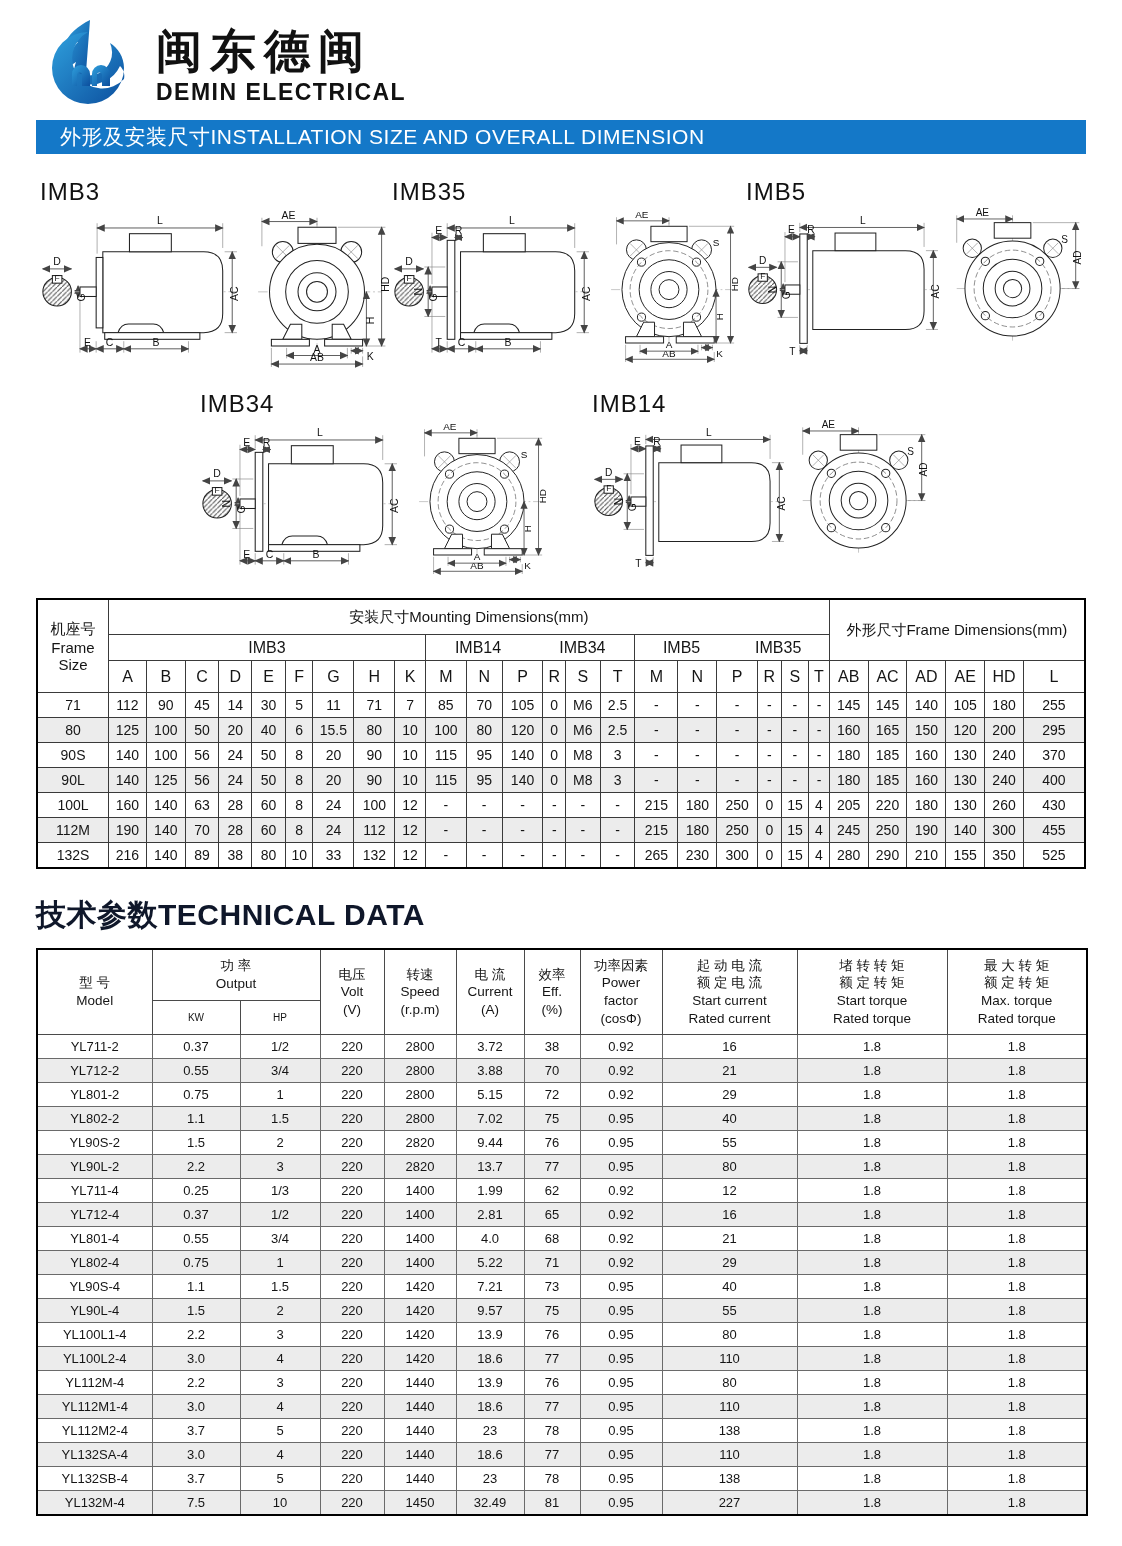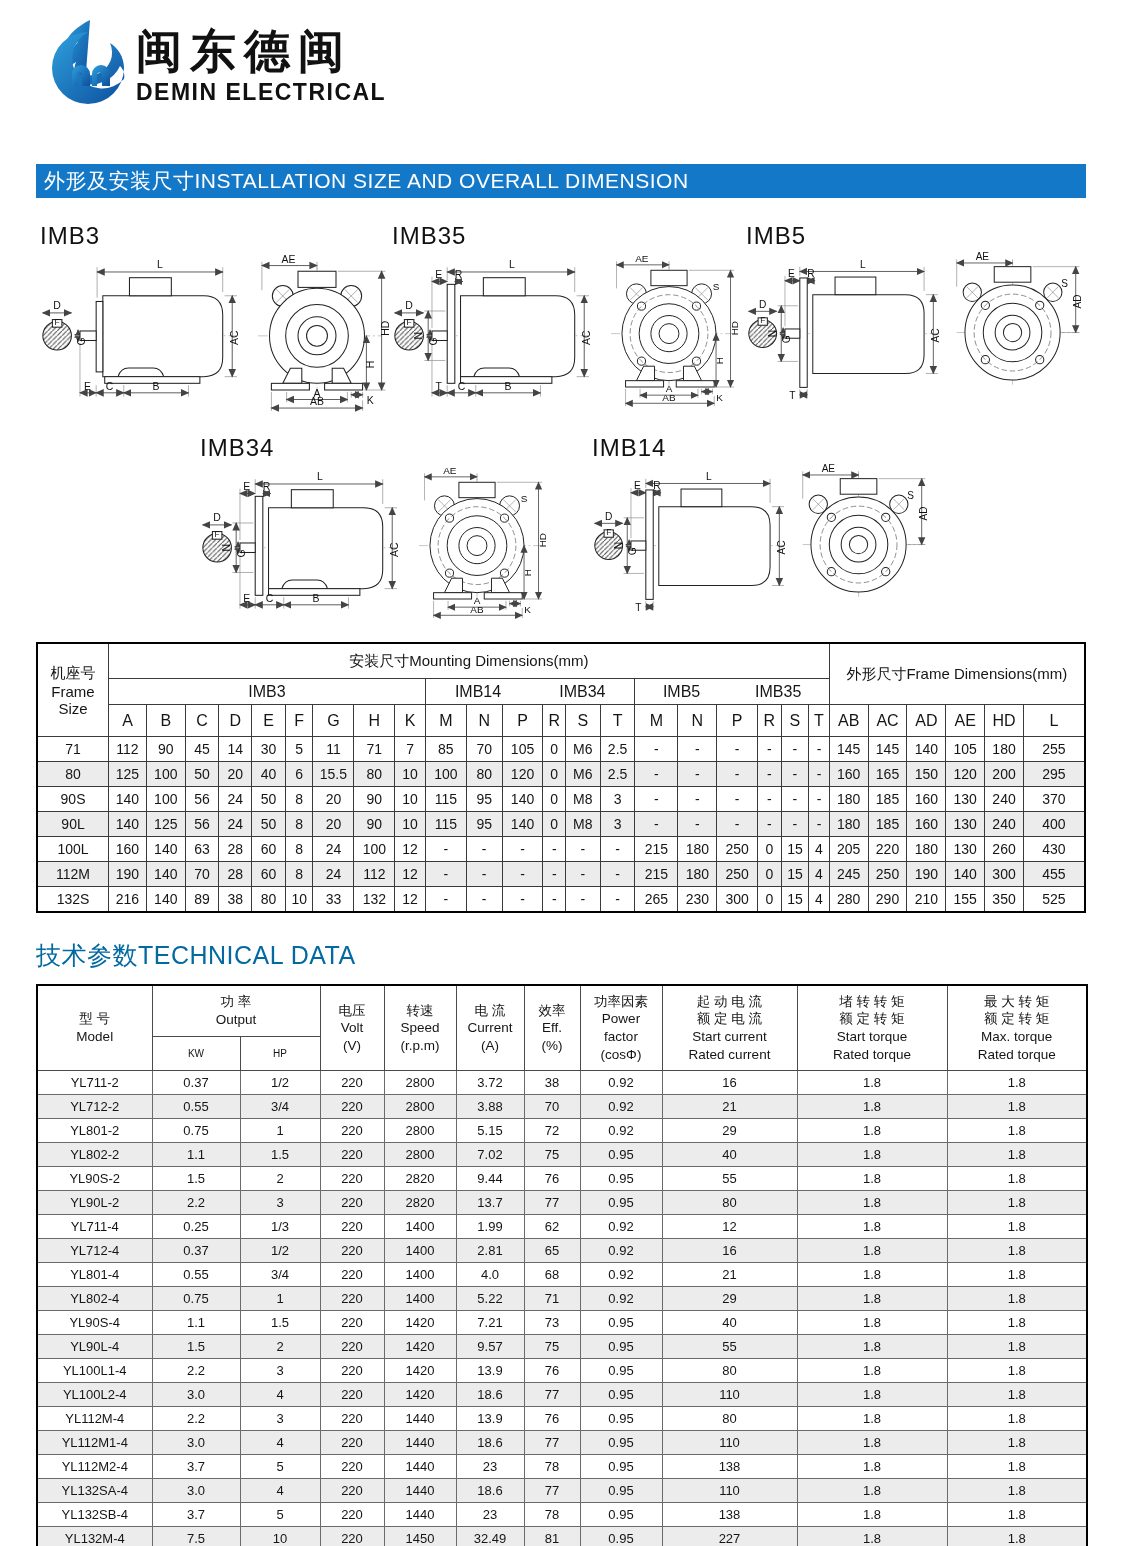--- a/index.html
+++ b/index.html
@@ -1,27 +1,27 @@
 <!DOCTYPE html>
 <html><head>
 <meta charset="utf-8">
 <style>
   html,body{margin:0;padding:0;background:#ffffff;}
   body{width:1122px;font-family:"Liberation Sans","DejaVu Sans",sans-serif;color:#151515;}
   .page{width:1122px;height:1546px;box-sizing:border-box;padding:0 36px;overflow:hidden;position:relative;background:#fff;}
 
   
-  .logo-row{display:flex;align-items:center;gap:4px;margin-top:12px;height:108px;}
+  .logo-row{display:flex;align-items:center;gap:24px;margin-top:12px;height:108px;}
   .brand-text{display:flex;flex-direction:column;justify-content:center;}
   .brand-cn{font-size:46px;font-weight:700;letter-spacing:8px;color:#111;line-height:1.1;}
   .brand-en{font-size:23px;font-weight:700;letter-spacing:1.5px;color:#111;margin-top:2px;}
 
   
-  .bar{margin-top:44px;height:34px;background:#1478c8;color:#fff;font-size:21px;
-       line-height:34px;padding-left:8px;letter-spacing:.5px;}
+  .bar{height:34px;background:#1478c8;color:#fff;font-size:21px;
+       line-height:34px;padding-left:24px;letter-spacing:.5px;}
 
   
   .diagrams{position:relative;height:404px;margin-top:24px;}
   .dia-group{position:absolute;}
   .dia-title{font-size:24px;color:#111;margin:0 0 2px 4px;letter-spacing:1px;}
   .dia-drawings{display:flex;align-items:flex-start;}
   .dia-drawings svg{display:block;}
   .s{fill:#fff;stroke:#222;stroke-width:1.1;}
   .o{fill:none;stroke:#222;stroke-width:1.1;}
   .d{stroke:#444;stroke-width:.9;marker-start:url(#arr);marker-end:url(#arr);}
@@ -38,21 +38,21 @@
   .dim-table thead tr:nth-child(1) th{height:34px;font-size:15px;}
   .dim-table thead tr:nth-child(2) th{height:25px;font-size:16px;}
   .dim-table thead tr:nth-child(3) th{height:31px;font-size:16px;}
   .dim-table tbody td{height:24px;font-size:14px;}
   .dim-table .fs{font-size:14px;}
   .pre{white-space:pre-line;}
   .dual{padding:0 !important;}
   .dual .dual-in{display:flex;justify-content:space-around;}
   tr.alt{background:#ececec;}
 
-  .tech-heading{font-size:25px;color:#0369a1;margin:26px 0 0 0;font-weight:400;letter-spacing:.5px;}
+  .tech-heading{font-size:30px;color:#0f172a;margin:26px 0 0 0;font-weight:700;letter-spacing:.5px;}
   .tech-table{margin-top:12px;border:2px solid #000;}
   .tech-table th,.tech-table td{border:1px solid #4a4a4a;text-align:center;vertical-align:middle;
      font-weight:400;padding:0 1px;overflow:hidden;}
   .tech-table thead tr:nth-child(1) th{font-size:13.5px;line-height:1.3;}
   .tech-table thead tr:nth-child(1) th.h1{height:50px;}
   .tech-table thead tr:nth-child(2) th{height:33px;font-size:10px;}
   .tech-table tbody td{height:23px;font-size:13px;border-color:#6a6a6a;}
 </style>
 </head>
 <body>

